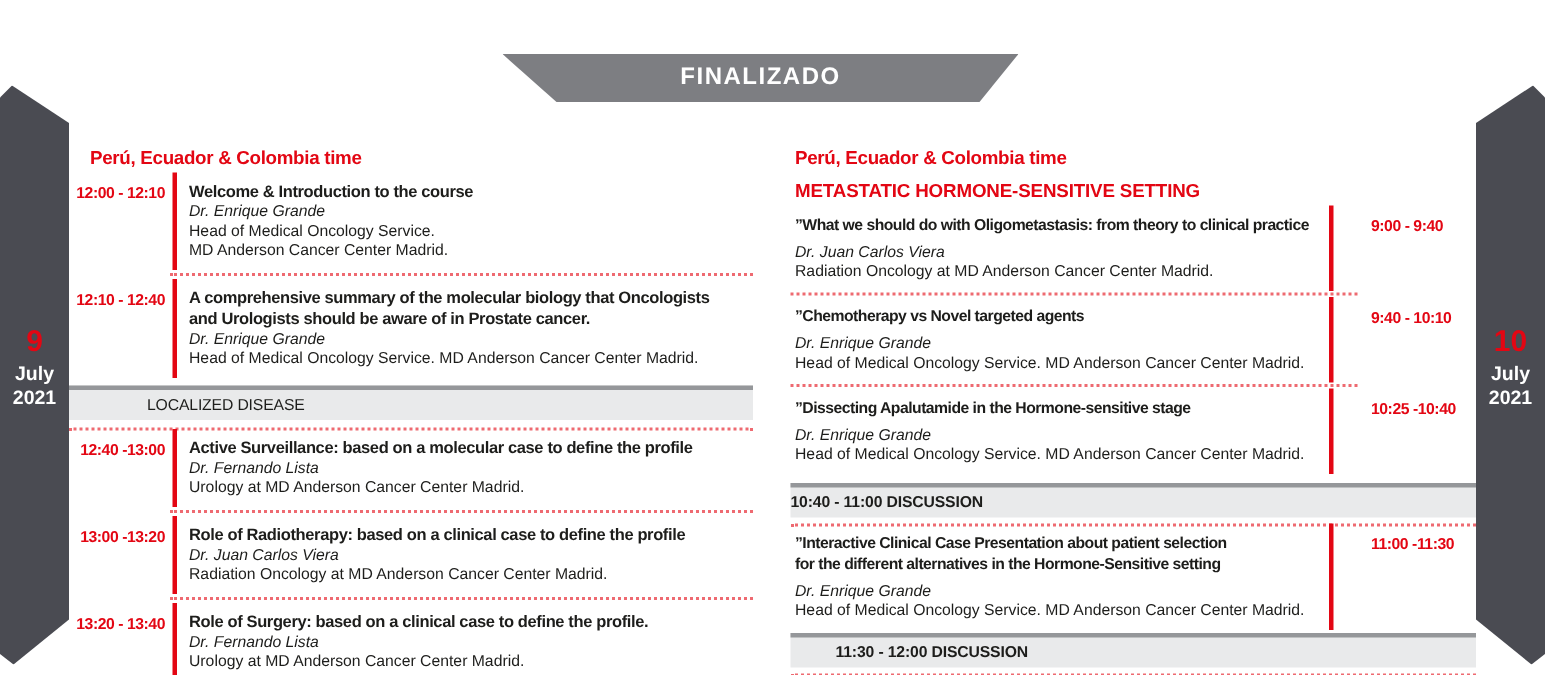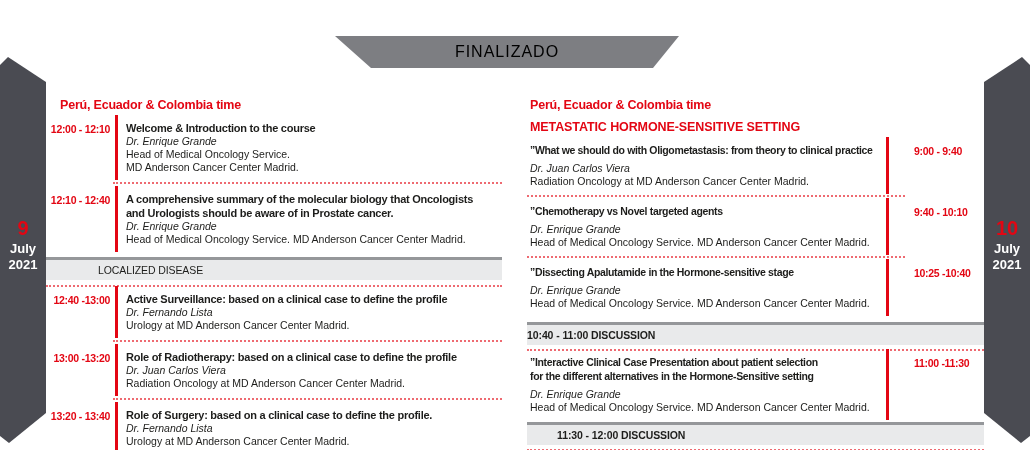--- a/index.html
+++ b/index.html
@@ -7,21 +7,21 @@
     position:relative;width:1030px;height:450px;overflow:hidden;background:#fff;
     font-family:"Liberation Sans","DejaVu Sans",sans-serif;color:#1d1d1b;
   }
   
   .banner{
     position:absolute;left:335px;top:36px;width:344px;height:32px;
     background:#7d7e82;
     clip-path:polygon(0 0,100% 0,calc(100% - 26px) 100%,36px 100%);
     display:flex;align-items:center;justify-content:center;
   }
-  .banner span{color:#000000;font-size:16px;font-weight:normal;letter-spacing:1px;}
+  .banner span{color:#ffffff;font-size:16px;font-weight:bold;letter-spacing:1px;}
   
   .side{
     position:absolute;top:55px;width:46px;height:392px;background:#4a4b52;
   }
   .side.left{left:0;clip-path:polygon(8px 2px,46px 27px,46px 358px,9px 388px,0 381px,0 10px);}
   .side.right{left:984px;clip-path:polygon(38px 2px,0 27px,0 358px,37px 388px,46px 381px,46px 10px);}
   .day-block{position:absolute;left:0;right:0;top:163px;text-align:center;line-height:1;}
   .day-num{font-size:20px;font-weight:bold;color:#e30613;margin-bottom:4px;}
   .day-month,.day-year{font-size:13px;font-weight:bold;color:#fff;margin-top:3px;}
   
@@ -128,21 +128,21 @@
 
     <div class="graybar sectionbar">
       <span>LOCALIZED DISEASE</span>
     </div>
     <div class="dotted after-bar"></div>
 
     <div class="session">
       <div class="time time-l">12:40 -13:00</div>
       <div class="vbar vbar-l"></div>
       <div class="s-content">
-        <div class="s-title">Active Surveillance: based on a clinical case to define the profile</div>
+        <div class="s-title">Active Surveillance: based on a molecular case to define the profile</div>
         <div class="s-speaker">Dr. Fernando Lista</div>
         <div class="s-affil">Urology at MD Anderson Cancer Center Madrid.</div>
       </div>
     </div>
 
     <div class="dotted indent-l"></div>
 
     <div class="session">
       <div class="time time-l">13:00 -13:20</div>
       <div class="vbar vbar-l"></div>

